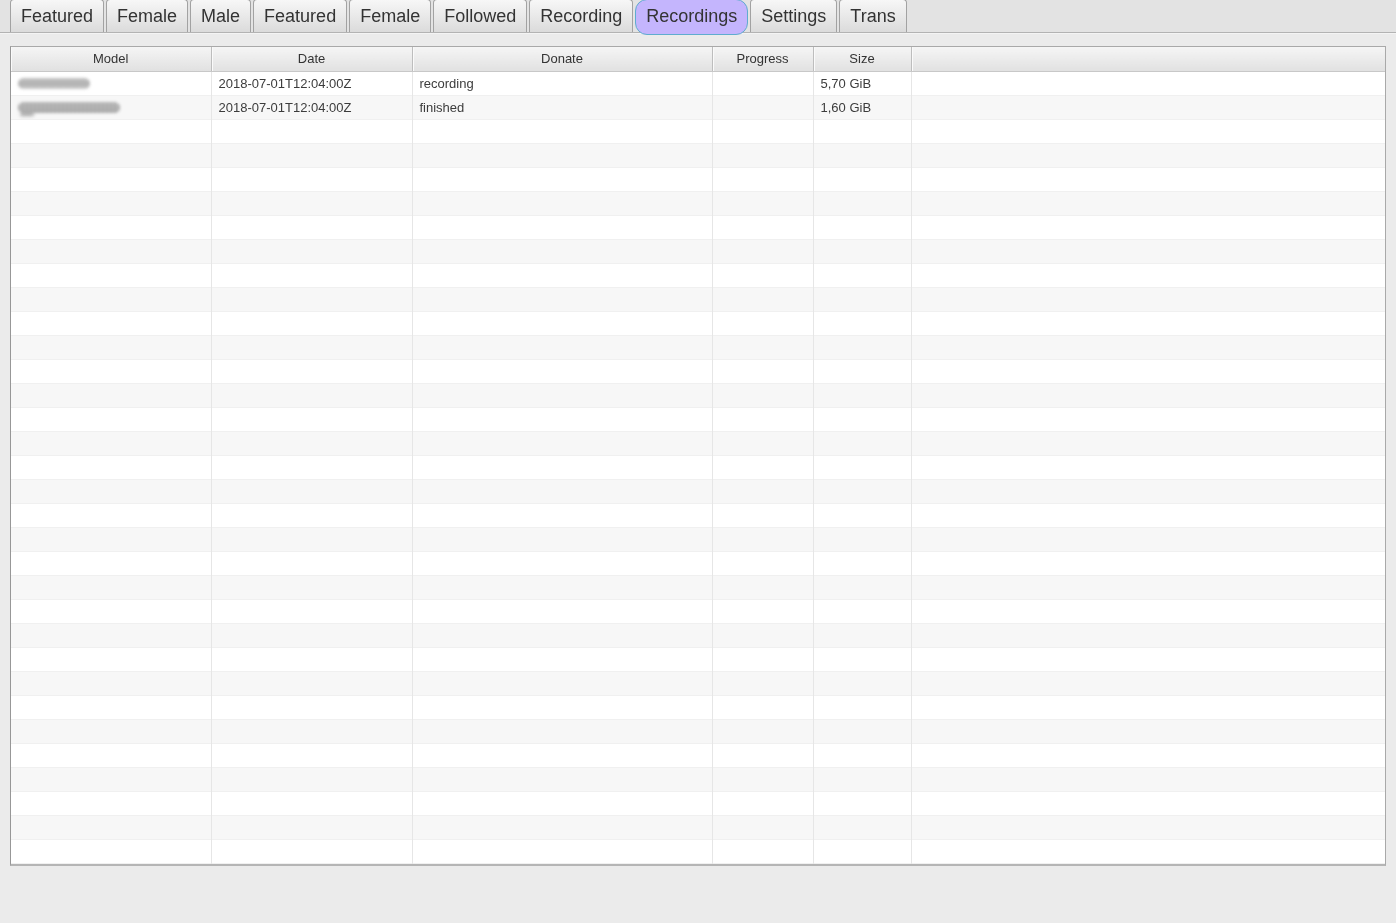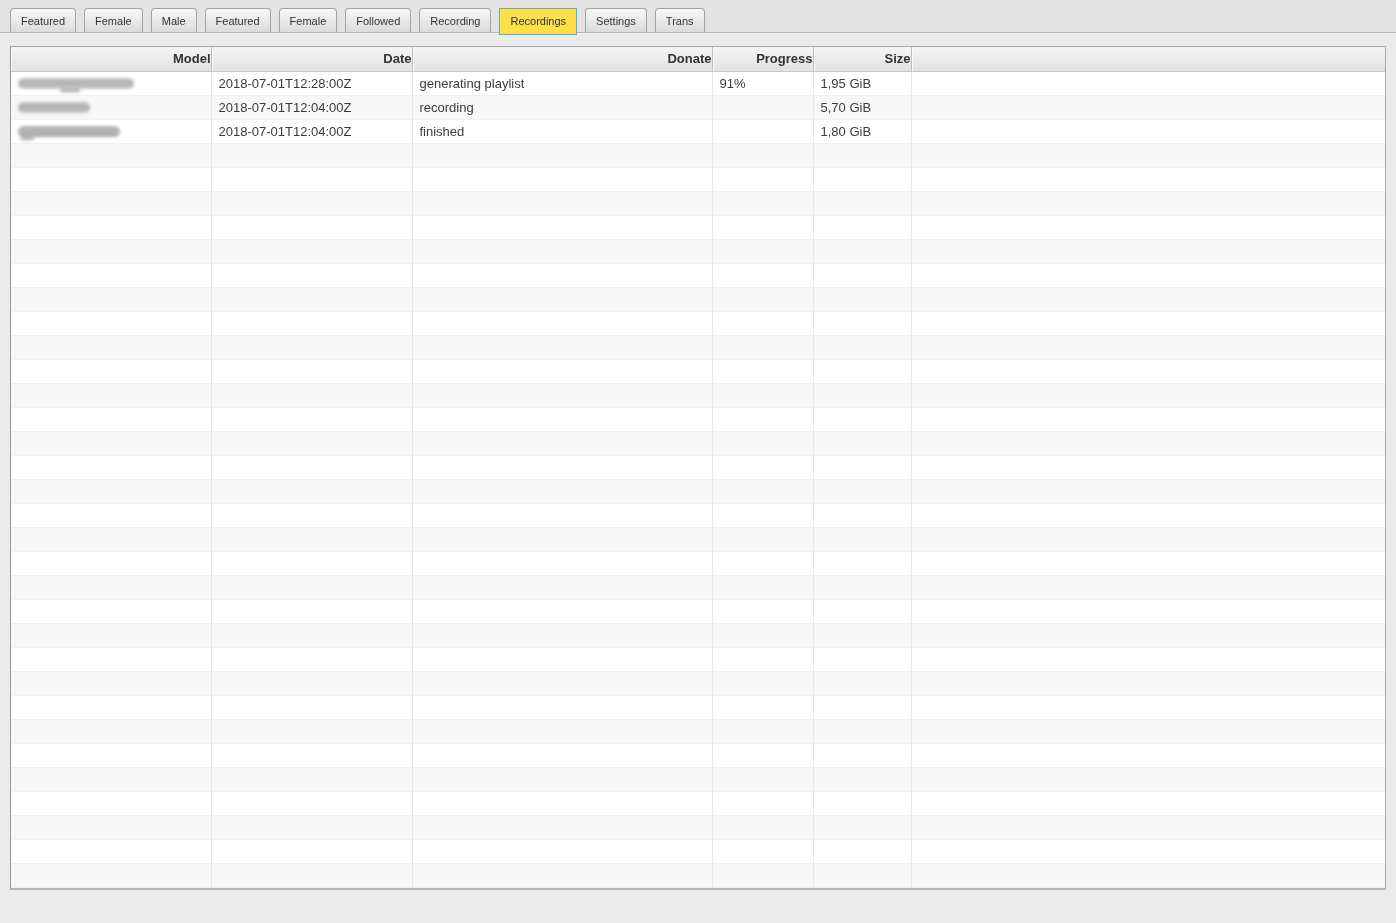--- a/index.html
+++ b/index.html
@@ -18,35 +18,35 @@
     border-bottom: 1px solid #b3b3b3;
     box-shadow: 0 1px 0 #f4f4f4;
     display: flex;
     align-items: flex-end;
     position: relative;
     z-index: 5;
   }
   .tab {
     display: inline-block;
     padding: 6px 10px 5px 10px;
-    margin-right: 8px;
-    font-size: 11px;
+    margin-right: 2px;
+    font-size: 18px;
     color: #333333;
     background: linear-gradient(#f7f7f7, #dbdbdb);
     border: 1px solid #a2a2a2;
     border-bottom: none;
     border-radius: 4px 4px 0 0;
     white-space: nowrap;
     cursor: default;
     position: relative;
   }
   .tab.active {
-    background: #fde047;
+    background: #c4b5fd;
     border: 1px solid #5faccf;
-    border-radius: 0;
+    border-radius: 12px;
     padding-bottom: 7px;
     margin-bottom: -3px;
     z-index: 6;
   }
 
   
   .table-wrap {
     margin: 13px 10px 0 10px;
     border: 1px solid #a9a9a9;
     border-left-color: #979797;
@@ -55,23 +55,23 @@
   }
   table {
     width: 100%;
     border-collapse: collapse;
     table-layout: fixed;
   }
   th {
     height: 24px;
     background: linear-gradient(#f5f5f5, #e1e1e1);
     font-size: 13px;
-    font-weight: bold;
+    font-weight: normal;
     color: #333333;
-    text-align: right;
+    text-align: center;
     border-right: 1px solid #bdbdbd;
     border-bottom: 1px solid #c8c8c8;
     box-shadow: inset 1px 0 0 #fafafa;
     white-space: nowrap;
     overflow: hidden;
   }
   th:last-child { border-right: none; }
   td {
     height: 24px;
     font-size: 13px;
@@ -151,46 +151,36 @@
         <th>Date</th>
         <th>Donate</th>
         <th>Progress</th>
         <th>Size</th>
         <th></th>
       </tr>
     </thead>
     <tbody>
       <tr>
         <td>
-            <div class="blob b1"></div>
-          </td>
-        <td>2018-07-01T12:28:00Z</td>
-        <td>generating playlist</td>
-        <td>91%</td>
-        <td>1,95 GiB</td>
-        <td></td>
-      </tr>
-      <tr>
-        <td>
             <div class="blob b3"></div>
           </td>
         <td>2018-07-01T12:04:00Z</td>
         <td>recording</td>
         <td></td>
         <td>5,70 GiB</td>
         <td></td>
       </tr>
       <tr>
         <td>
             <div class="blob b4"></div>
           </td>
         <td>2018-07-01T12:04:00Z</td>
         <td>finished</td>
         <td></td>
-        <td>1,80 GiB</td>
+        <td>1,60 GiB</td>
         <td></td>
       </tr>
     <tr>
           <td></td>
           <td></td>
           <td></td>
           <td></td>
           <td></td>
           <td></td>
         </tr>

